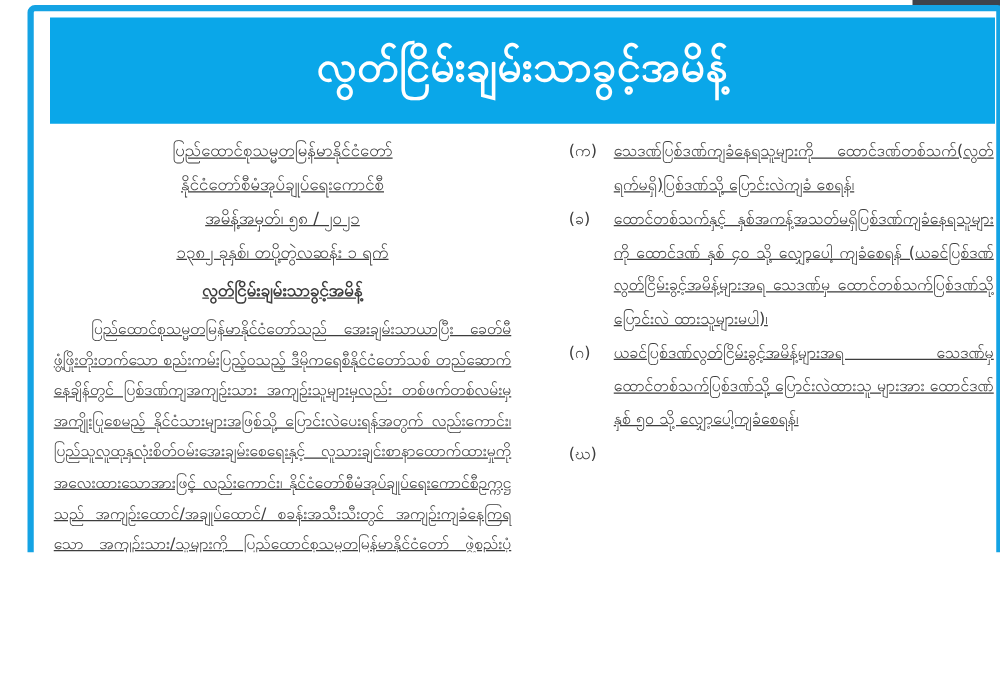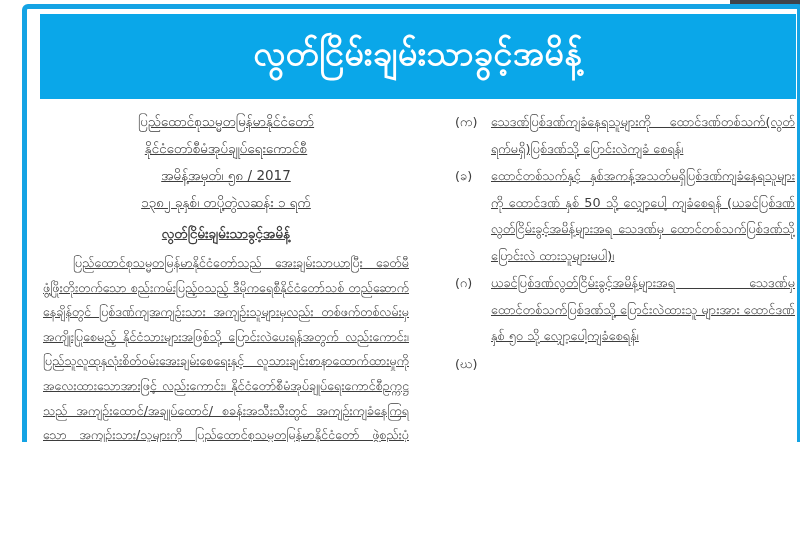--- a/index.html
+++ b/index.html
@@ -126,36 +126,36 @@
 
   <div class="banner">
     <div class="banner-title">လွတ်ငြိမ်းချမ်းသာခွင့်အမိန့်</div>
   </div>
 
   <div class="content">
 
     <div class="col-left">
       <div class="heading-line">ပြည်ထောင်စုသမ္မတမြန်မာနိုင်ငံတော်</div>
       <div class="heading-line">နိုင်ငံတော်စီမံအုပ်ချုပ်ရေးကောင်စီ</div>
-      <div class="heading-line">အမိန့်အမှတ်၊ ၅၈ / 2017</div>
+      <div class="heading-line">အမိန့်အမှတ်၊ ၅၈ / ၂၀၂၁</div>
       <div class="heading-line">၁၃၈၂ ခုနှစ်၊ တပို့တွဲလဆန်း ၁ ရက်</div>
       <div class="order-title">လွတ်ငြိမ်းချမ်းသာခွင့်အမိန့်</div>
       <div class="body-para">ပြည်ထောင်စုသမ္မတမြန်မာနိုင်ငံတော်သည် အေးချမ်းသာယာပြီး ခေတ်မီဖွံ့ဖြိုးတိုးတက်သော စည်းကမ်းပြည့်ဝသည့် ဒီမိုကရေစီနိုင်ငံတော်သစ် တည်ဆောက်နေချိန်တွင် ပြစ်ဒဏ်ကျအကျဉ်းသား အကျဉ်းသူများမှလည်း တစ်ဖက်တစ်လမ်းမှအကျိုးပြုစေမည့် နိုင်ငံသားများအဖြစ်သို့ ပြောင်းလဲပေးရန်အတွက် လည်းကောင်း၊ ပြည်သူလူထုနှလုံးစိတ်ဝမ်းအေးချမ်းစေရေးနှင့် လူသားချင်းစာနာထောက်ထားမှုကို အလေးထားသောအားဖြင့် လည်းကောင်း၊ နိုင်ငံတော်စီမံအုပ်ချုပ်ရေးကောင်စီဥက္ကဋ္ဌသည် အကျဉ်းထောင်/အချုပ်ထောင်/ စခန်းအသီးသီးတွင် အကျဉ်းကျခံနေကြရသော အကျဉ်းသား/သူများကို ပြည်ထောင်စုသမ္မတမြန်မာနိုင်ငံတော် ဖွဲ့စည်းပုံအခြေခံဥပဒေပုဒ်မ ၂၀၄၊ ပုဒ်မခွဲ(က)အရ ၁၃၈၂ ခုနှစ်၊ ပြာသိုလပြည့်ကျော် ၄ ရက်(ခရစ်နှစ် ၂၀၂၁ ခုနှစ်၊ ဇန်နဝါရီလ ၃၁ ရက်)မတိုင်မီ ကျူးလွန်ခဲ့သော ပြစ်မှုတစ်ခုခုနှင့်စပ်လျဉ်း၍ ပြစ်ဒဏ်ချမှတ်ခြင်းခံရပြီးပါက ယင်းတို့ကျခံနေရသောပြစ်ဒဏ်အသီးသီးကို အောက်ပါအတိုင်း</div>
     </div>
 
     <div class="col-right">
 
       <div class="amnesty-item">
         <span class="item-label">(က)</span>
         <span>သေဒဏ်ပြစ်ဒဏ်ကျခံနေရသူများကို ထောင်ဒဏ်တစ်သက်(လွတ်ရက်မရှိ)ပြစ်ဒဏ်သို့ ပြောင်းလဲကျခံ စေရန်၊</span>
       </div>
 
       <div class="amnesty-item">
         <span class="item-label">(ခ)</span>
-        <span>ထောင်တစ်သက်နှင့် နှစ်အကန့်အသတ်မရှိပြစ်ဒဏ်ကျခံနေရသူများကို ထောင်ဒဏ် နှစ် 50 သို့ လျှော့ပေါ့ ကျခံစေရန် (ယခင်ပြစ်ဒဏ်လွတ်ငြိမ်းခွင့်အမိန့်များအရ သေဒဏ်မှ ထောင်တစ်သက်ပြစ်ဒဏ်သို့ ပြောင်းလဲ ထားသူများမပါ)၊</span>
+        <span>ထောင်တစ်သက်နှင့် နှစ်အကန့်အသတ်မရှိပြစ်ဒဏ်ကျခံနေရသူများကို ထောင်ဒဏ် နှစ် ၄၀ သို့ လျှော့ပေါ့ ကျခံစေရန် (ယခင်ပြစ်ဒဏ်လွတ်ငြိမ်းခွင့်အမိန့်များအရ သေဒဏ်မှ ထောင်တစ်သက်ပြစ်ဒဏ်သို့ ပြောင်းလဲ ထားသူများမပါ)၊</span>
       </div>
 
       <div class="amnesty-item">
         <span class="item-label">(ဂ)</span>
         <span>ယခင်ပြစ်ဒဏ်လွတ်ငြိမ်းခွင့်အမိန့်များအရ သေဒဏ်မှ ထောင်တစ်သက်ပြစ်ဒဏ်သို့ ပြောင်းလဲထားသူ များအား ထောင်ဒဏ် နှစ် ၅၀ သို့ လျှော့ပေါ့ကျခံစေရန်၊</span>
       </div>
 
       <div class="amnesty-item">
         <span class="item-label">(ဃ)</span>
       </div>

